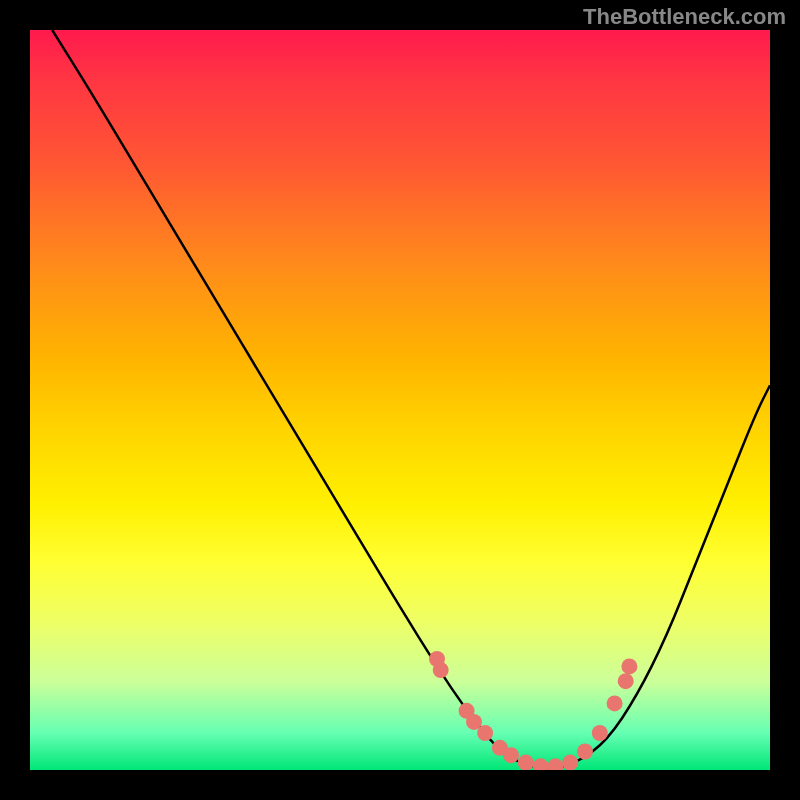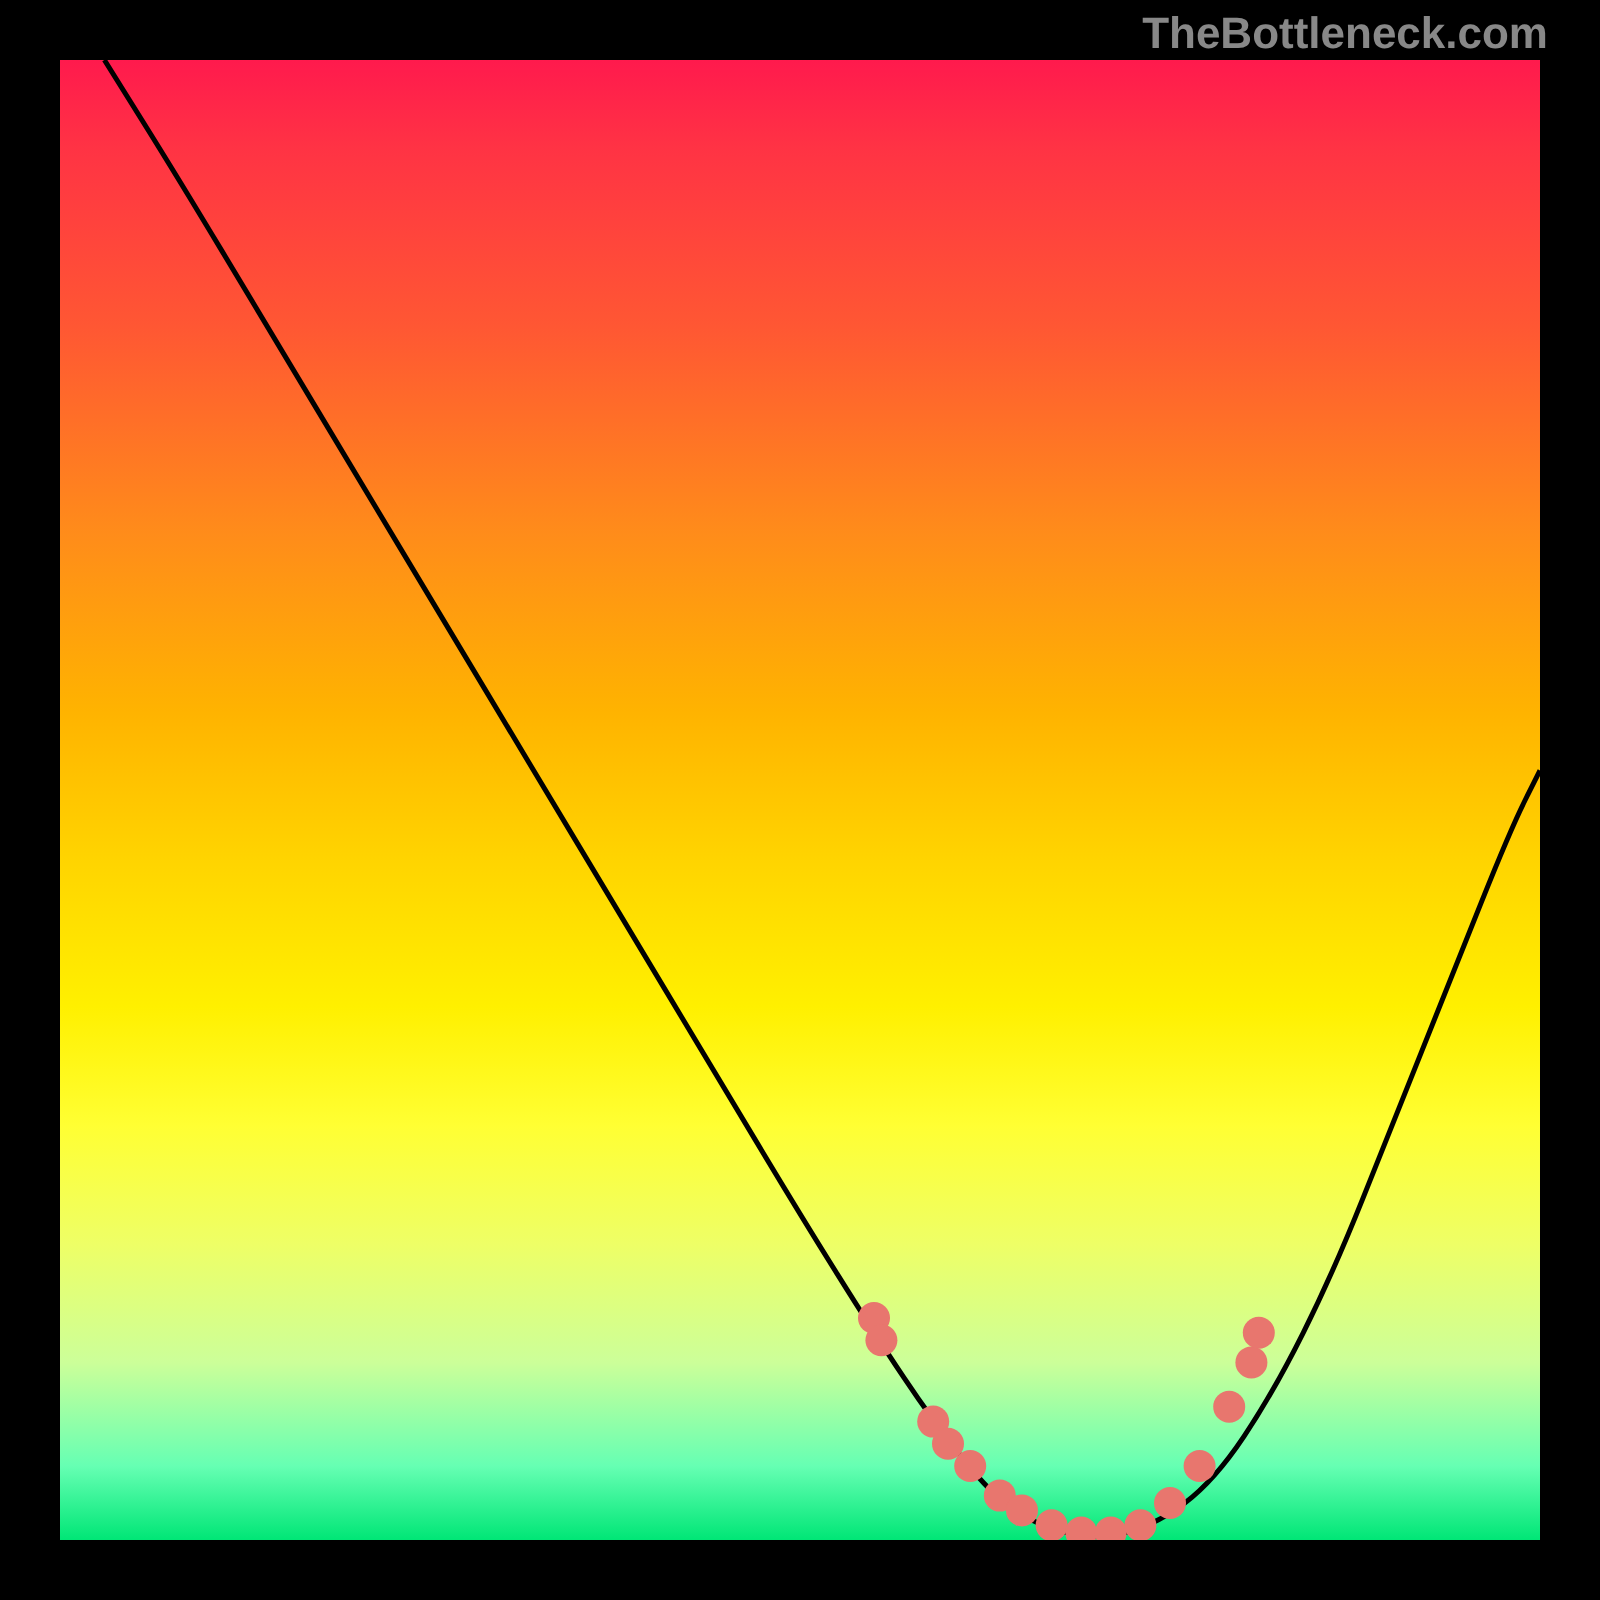--- a/index.html
+++ b/index.html
@@ -8,21 +8,21 @@
     background: #000;
     width: 800px;
     height: 800px;
     overflow: hidden;
     position: relative;
     font-family: Arial, sans-serif;
   }
   .watermark {
     position: absolute;
     top: 4px;
-    right: 26px;
+    right: 14px;
     color: #888;
     font-size: 22px;
     font-weight: bold;
     z-index: 10;
     text-align: right;
   }
   .plot-area {
     position: absolute;
     left: 30px;
     top: 30px;

